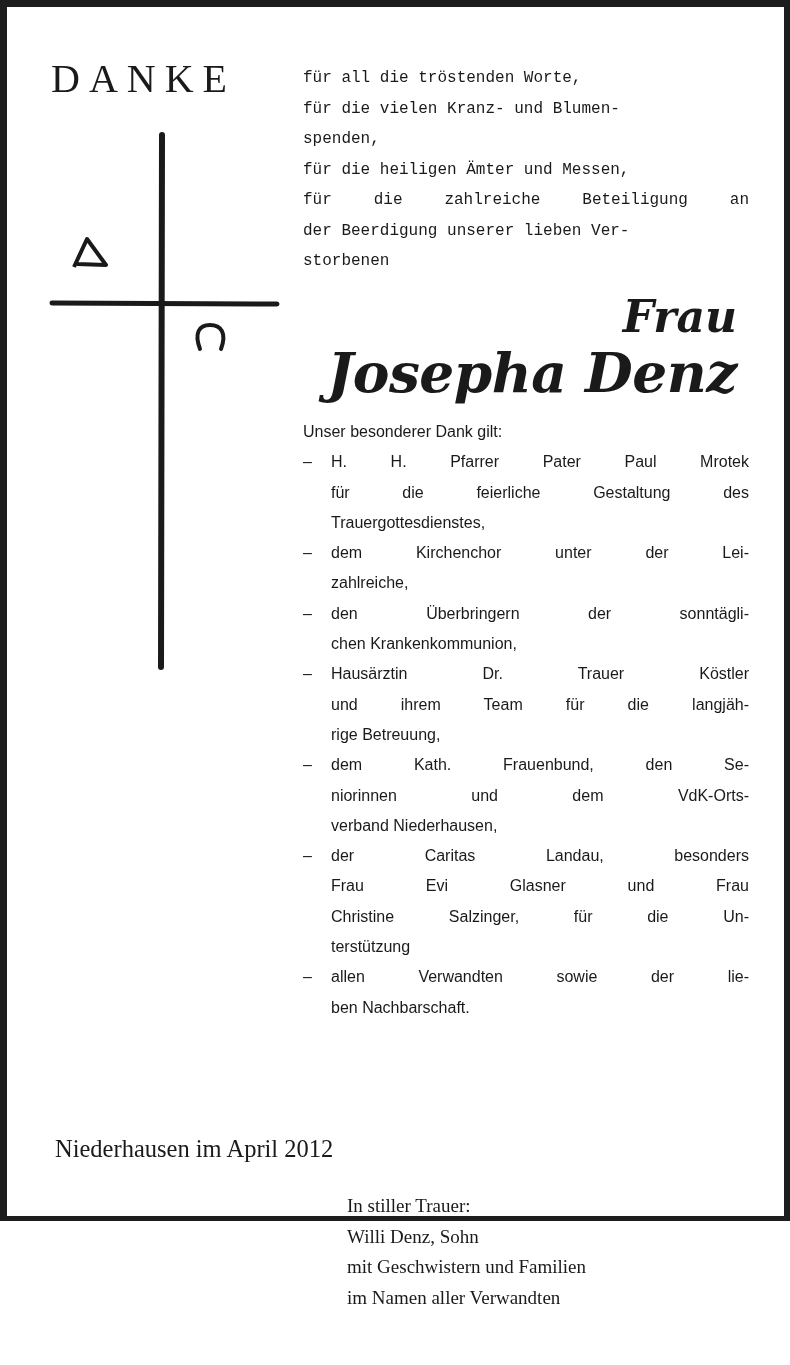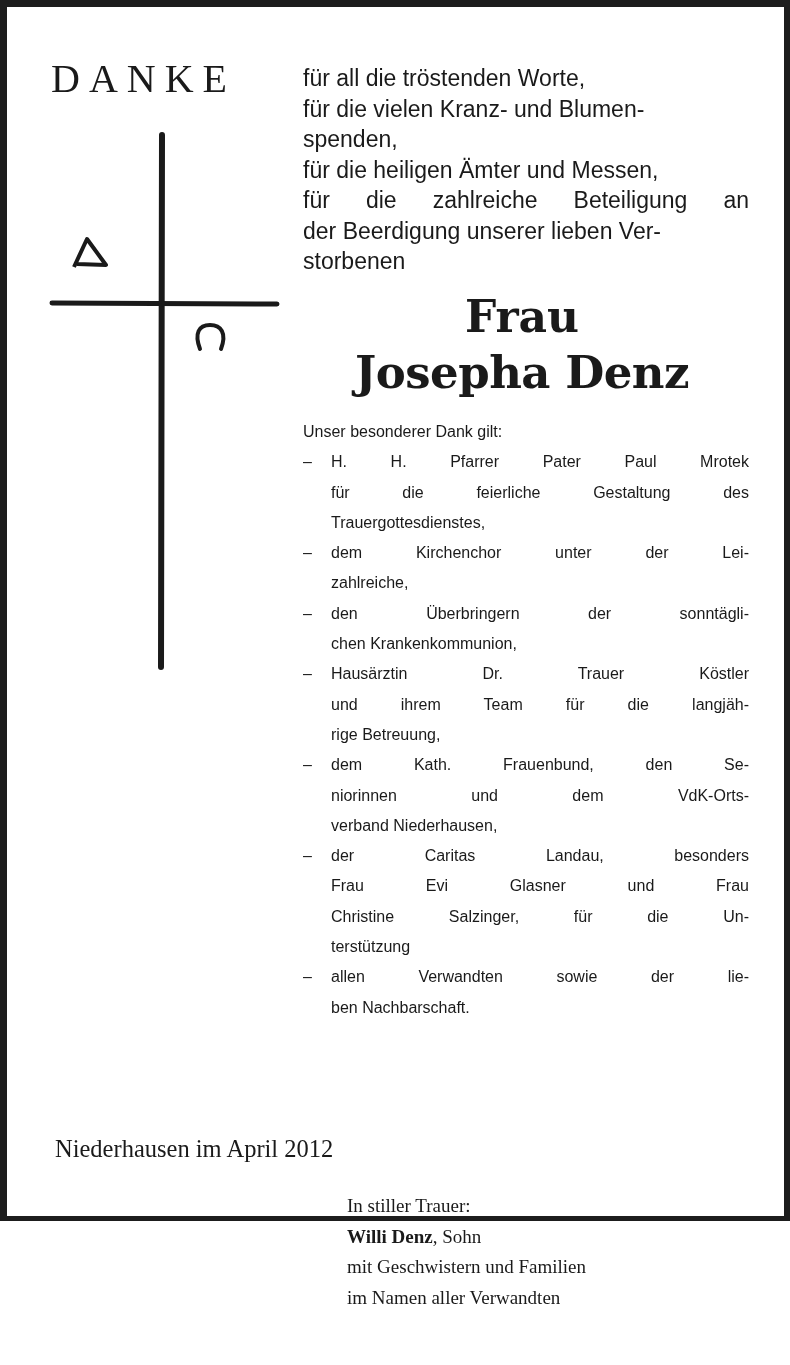--- a/index.html
+++ b/index.html
@@ -10,49 +10,49 @@
       background: #ffffff;
     }
     .danke {
       position: absolute; left: 44px; top: 50px;
       font-family: "Liberation Serif", serif; font-size: 40px; letter-spacing: 9px; color: #1a1a1a;
       line-height: 44px;
     }
     .cross { position: absolute; left: 0; top: 0; }
     .col {
       position: absolute; left: 296px; width: 446px;
-      font-family: Liberation Sans, sans-serif; font-size: 23px; line-height: 30.5px; color: #1a1a1a;
+      font-family: Liberation Mono, monospace; font-size: 16px; line-height: 30.5px; color: #1a1a1a;
       text-align: justify;
     }
     .intro { top: 56px; }
     .intro .line { display: block; white-space: nowrap; }
     .intro .justify { text-align: justify; text-align-last: justify; white-space: normal; }
     .name-block {
-      position: absolute; left: 292px; width: 446px; top: 282px; text-align: center;
-      font-family: "DejaVu Serif", serif; font-weight: bold; color: #1a1a1a;
+      position: absolute; left: 284px; width: 446px; top: 282px; text-align: right;
+      font-family: "DejaVu Serif", serif; font-weight: bold; color: #1a1a1a; font-style: italic;
     }
     .name-block .l1 { font-size: 44px; line-height: 56px; }
-    .name-block .l2 { font-size: 45px; line-height: 56px; letter-spacing: -0.5px; }
+    .name-block .l2 { font-size: 55px; line-height: 56px; letter-spacing: -0.5px; }
     .thanks { top: 410px; font-family: Liberation Sans, sans-serif; font-size: 16px; line-height: 30.3px; letter-spacing: 0px; }
     .thanks .head { display: block; }
     .thanks ul { list-style: none; margin: 0; padding: 0; }
     .thanks li { position: relative; padding-left: 28px; }
     .thanks li .dash { position: absolute; left: 0; top: 0; }
     .thanks li .ln { display: block; text-align: justify; text-align-last: justify; }
     .thanks li .ln.last { text-align-last: left; }
     .place {
       position: absolute; left: 48px; top: 1127px;
       font-family: "Liberation Serif", serif; font-size: 24.5px; line-height: 30px; color: #1a1a1a;
     }
     .sign {
       position: absolute; left: 340px; top: 1184px;
       font-family: "Liberation Serif", serif; font-size: 19px; line-height: 30.5px; color: #1a1a1a;
     }
     .sign .ln { display: block; white-space: nowrap; }
-    .sign b { font-weight: bold; }
+    .sign b { font-weight: normal; }
   </style>
 </head>
 <body>
 
 <div class="frame">
 
   <div class="danke">DANKE</div>
 
   <svg class="cross" width="300" height="700">
     <line x1="155" y1="128" x2="154" y2="660" stroke="#1a1a1a" stroke-width="6" stroke-linecap="round"></line>

